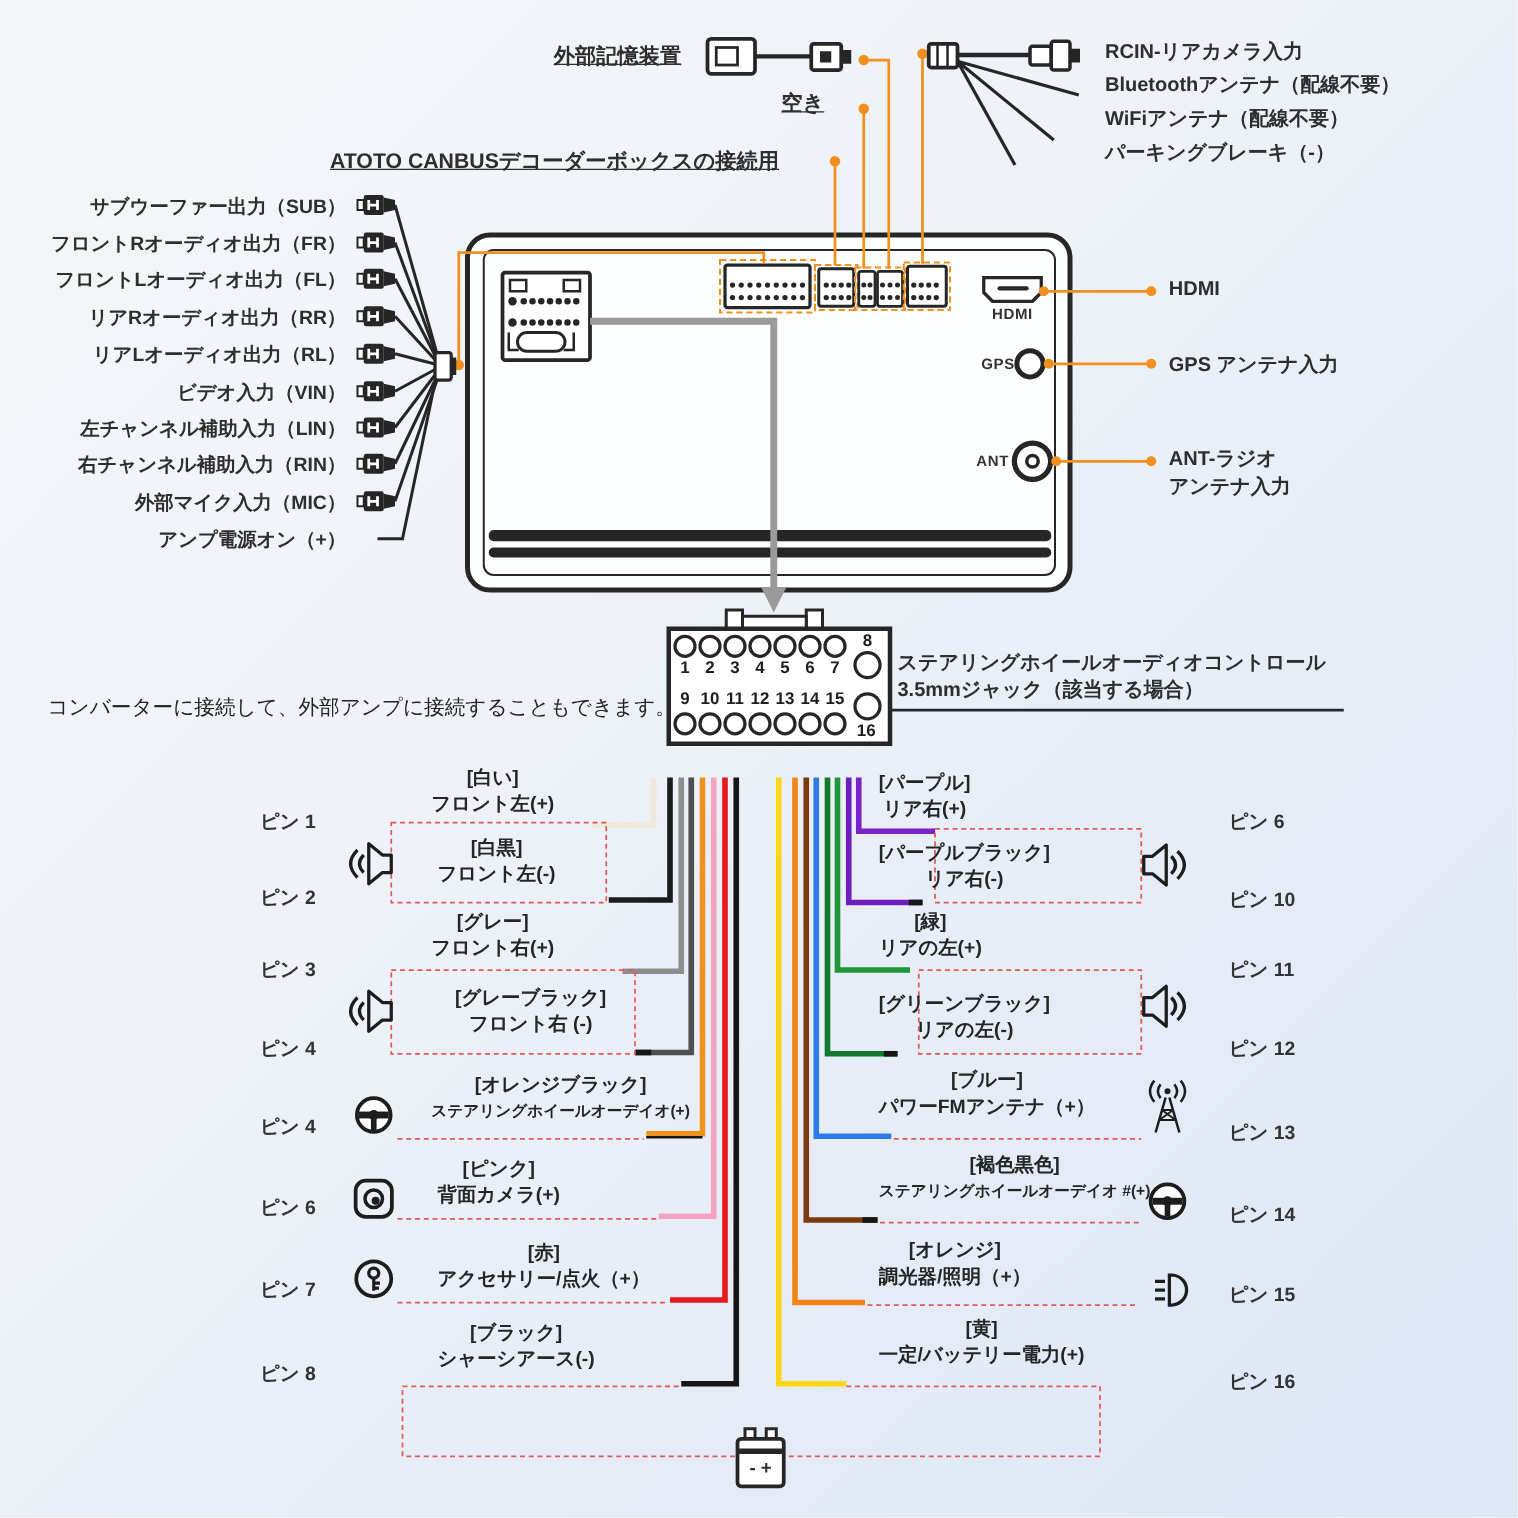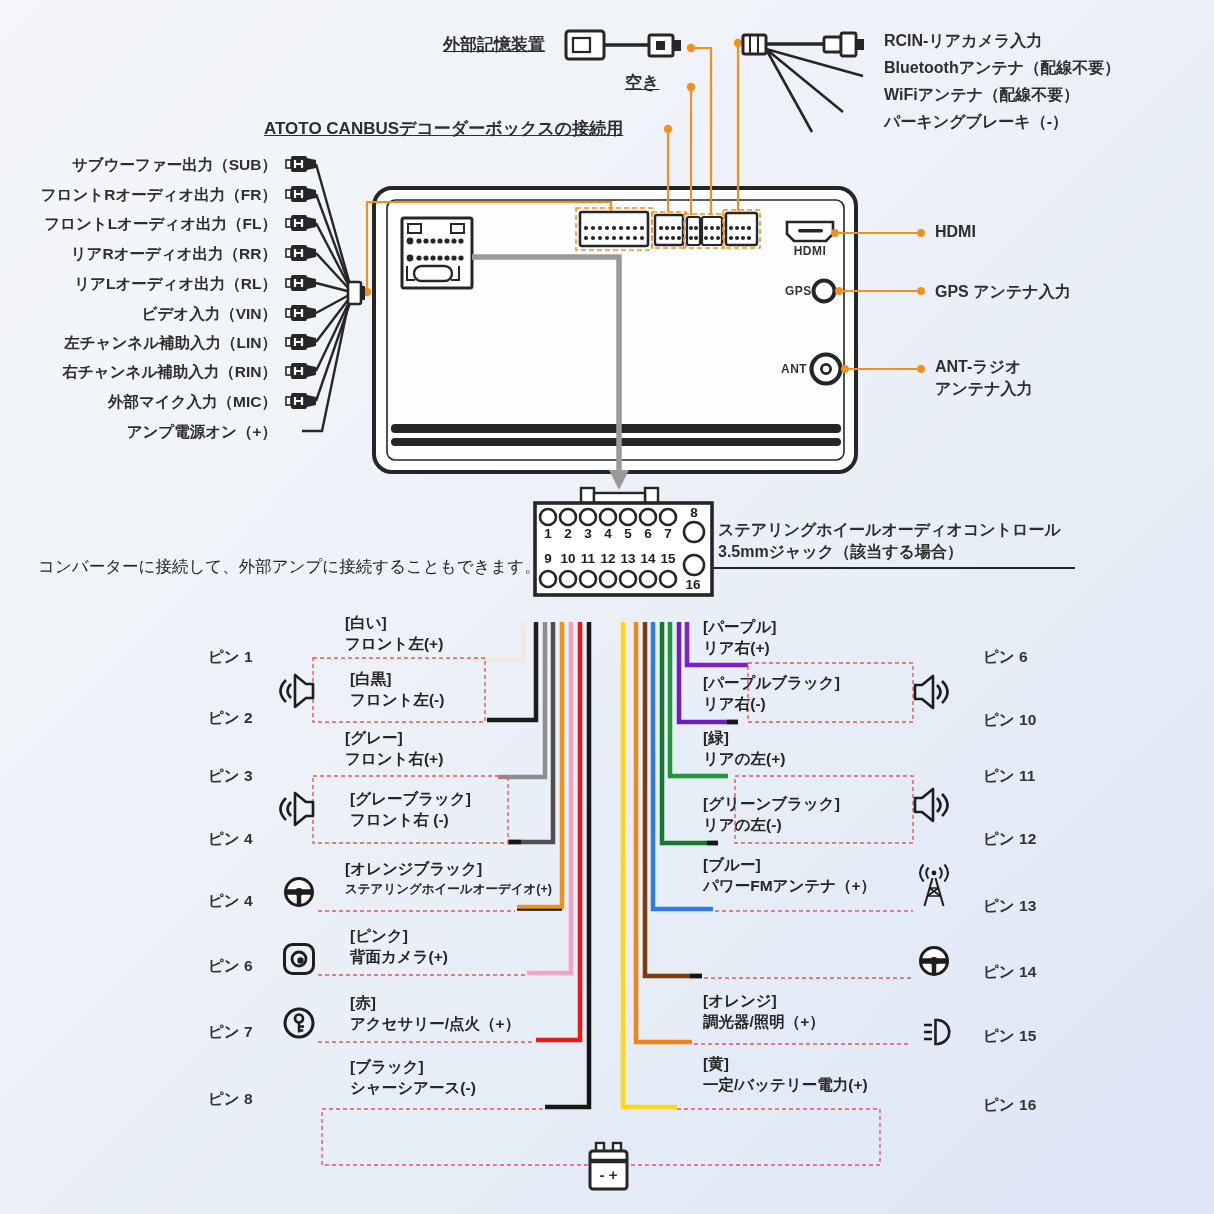--- a/index.html
+++ b/index.html
@@ -8,21 +8,21 @@
     background:linear-gradient(135deg,#f4f6f9 0%,#eef2f8 40%,#dce6f5 100%);
     font-family:"Liberation Sans","DejaVu Sans",sans-serif;
     color:#2e2e2e;
   }
   svg{position:absolute;left:0;top:0;}
   .lbl{position:absolute;white-space:nowrap;font-weight:600;color:#2e2e2e;}
   .f17{font-size:17px;text-decoration:underline;}
   .f16{font-size:16px;}
   .f15{font-size:15.5px;}
   .right{text-align:right;}
-  .wirelbl div{font-size:15.5px;line-height:21px;font-weight:700;color:#252525;}
+  .wirelbl div{font-size:15.5px;line-height:21px;font-weight:700;color:#252525;text-align:center;}
   .wirelbl div.small{font-size:12.5px;}
   .pinnum{position:absolute;font-size:15.5px;font-weight:700;color:#333;white-space:nowrap;}
   .cnum{position:absolute;font-size:13.5px;font-weight:700;color:#1d1d1d;width:16px;text-align:center;}
   .note{font-weight:500;font-size:16.5px;line-height:27px;color:#222;}
   .ports{font-size:12px;font-weight:700;color:#333;letter-spacing:.5px;}
   .oline{stroke:var(--accent);stroke-width:2.2;fill:none;}
   .odot{fill:var(--accent);}
   .odash{stroke:var(--accent);stroke-width:1.6;fill:none;stroke-dasharray:5 3;}
   .rdash{stroke:var(--dashred);stroke-width:1.4;fill:none;stroke-dasharray:4 3;}
   .wire{fill:none;stroke-width:4.5;}
@@ -435,21 +435,21 @@
     <div>フロント左(+)</div>
   </div>
   <div class="lbl wirelbl" style="left:350px;top:668px">
     <div>[白黒]</div>
     <div>フロント左(-)</div>
   </div>
   <div class="lbl wirelbl" style="left:345px;top:727px">
     <div>[グレー]</div>
     <div>フロント右(+)</div>
   </div>
-  <div class="lbl wirelbl" style="left:350px;top:788px">
+  <div class="lbl wirelbl" style="left:364px;top:788px">
     <div>[グレーブラック]</div>
     <div>フロント右 (-)</div>
   </div>
   <div class="lbl wirelbl" style="left:345px;top:858px">
     <div>[オレンジブラック]</div>
     <div class="small">ステアリングホイールオーデイオ(+)</div>
   </div>
   <div class="lbl wirelbl" style="left:350px;top:925px">
     <div>[ピンク]</div>
     <div>背面カメラ(+)</div>
@@ -476,20 +476,24 @@
     <div>リアの左(+)</div>
   </div>
   <div class="lbl wirelbl" style="left:703px;top:793px">
     <div>[グリーンブラック]</div>
     <div>リアの左(-)</div>
   </div>
   <div class="lbl wirelbl" style="left:703px;top:854px">
     <div>[ブルー]</div>
     <div>パワーFMアンテナ（+）</div>
   </div>
+  <div class="lbl wirelbl" style="left:703px;top:922px">
+    <div>[褐色黒色]</div>
+    <div class="small">ステアリングホイールオーデイオ #(+)</div>
+  </div>
   <div class="lbl wirelbl" style="left:703px;top:990px">
     <div>[オレンジ]</div>
     <div>調光器/照明（+）</div>
   </div>
   <div class="lbl wirelbl" style="left:703px;top:1053px">
     <div>[黄]</div>
     <div>一定/バッテリー電力(+)</div>
   </div>
 
   <div class="lbl" style="left:590px;top:1166px;width:37px;text-align:center;font-size:15px;font-weight:700">- +</div>

